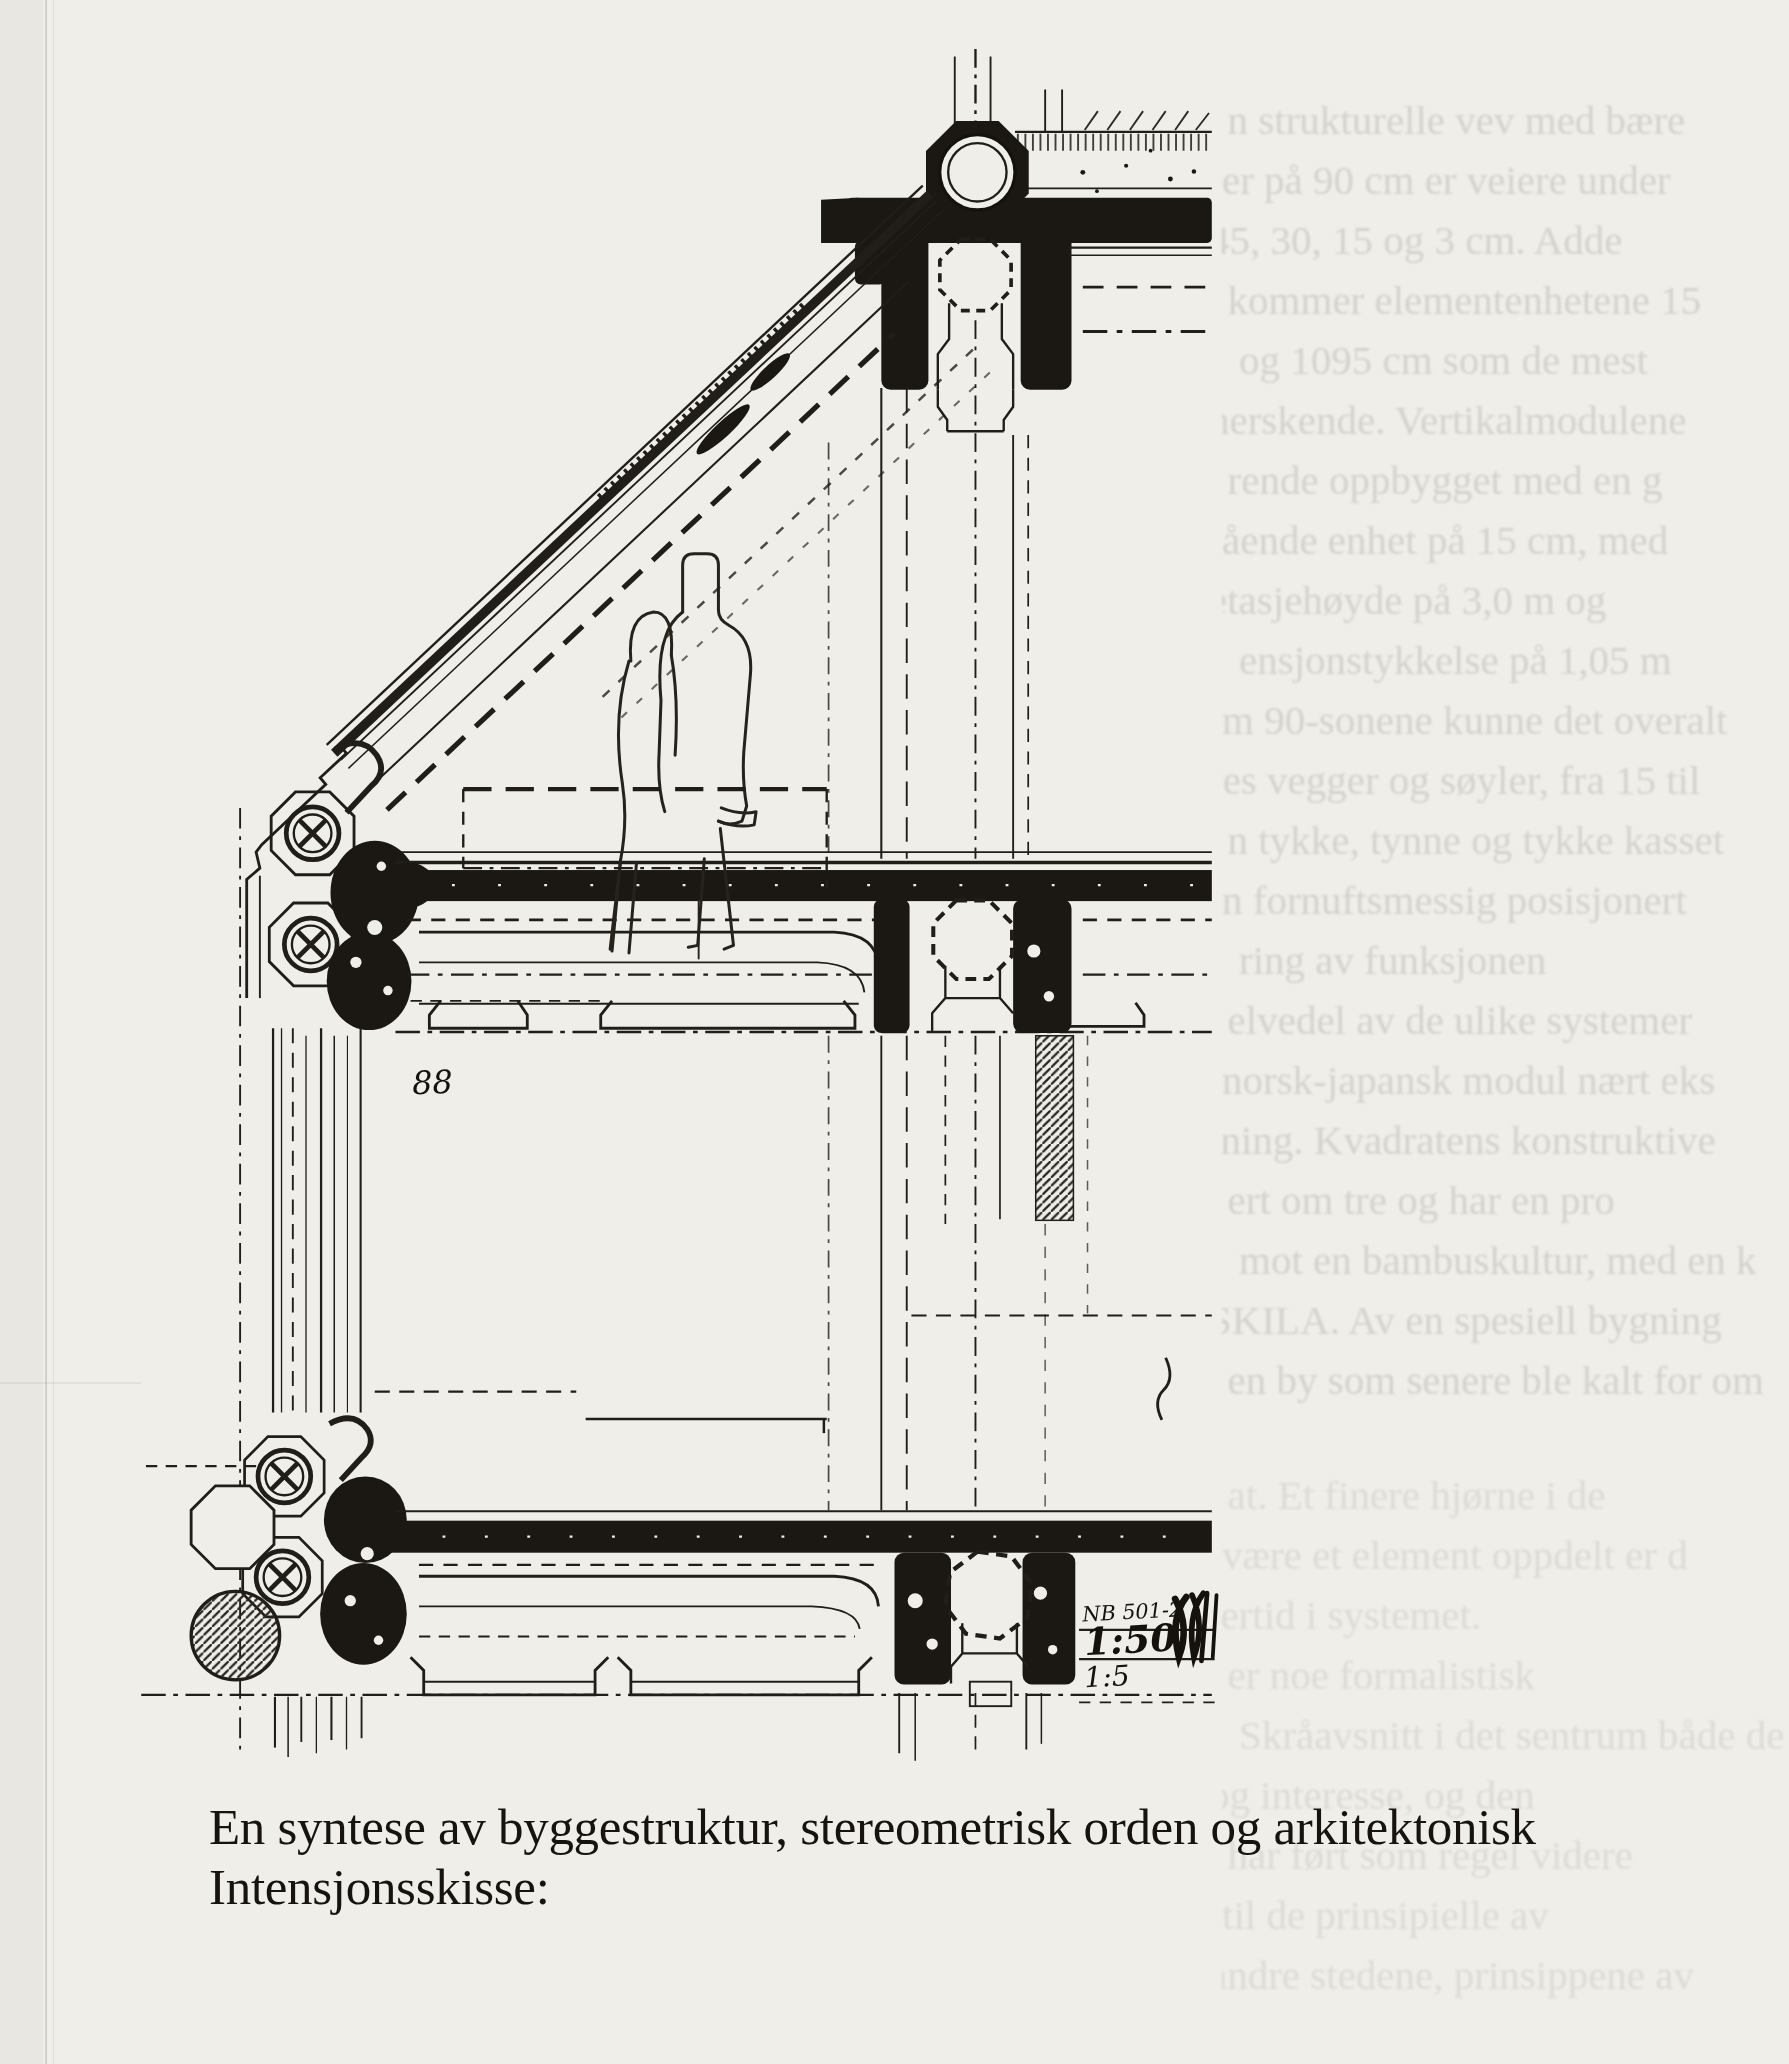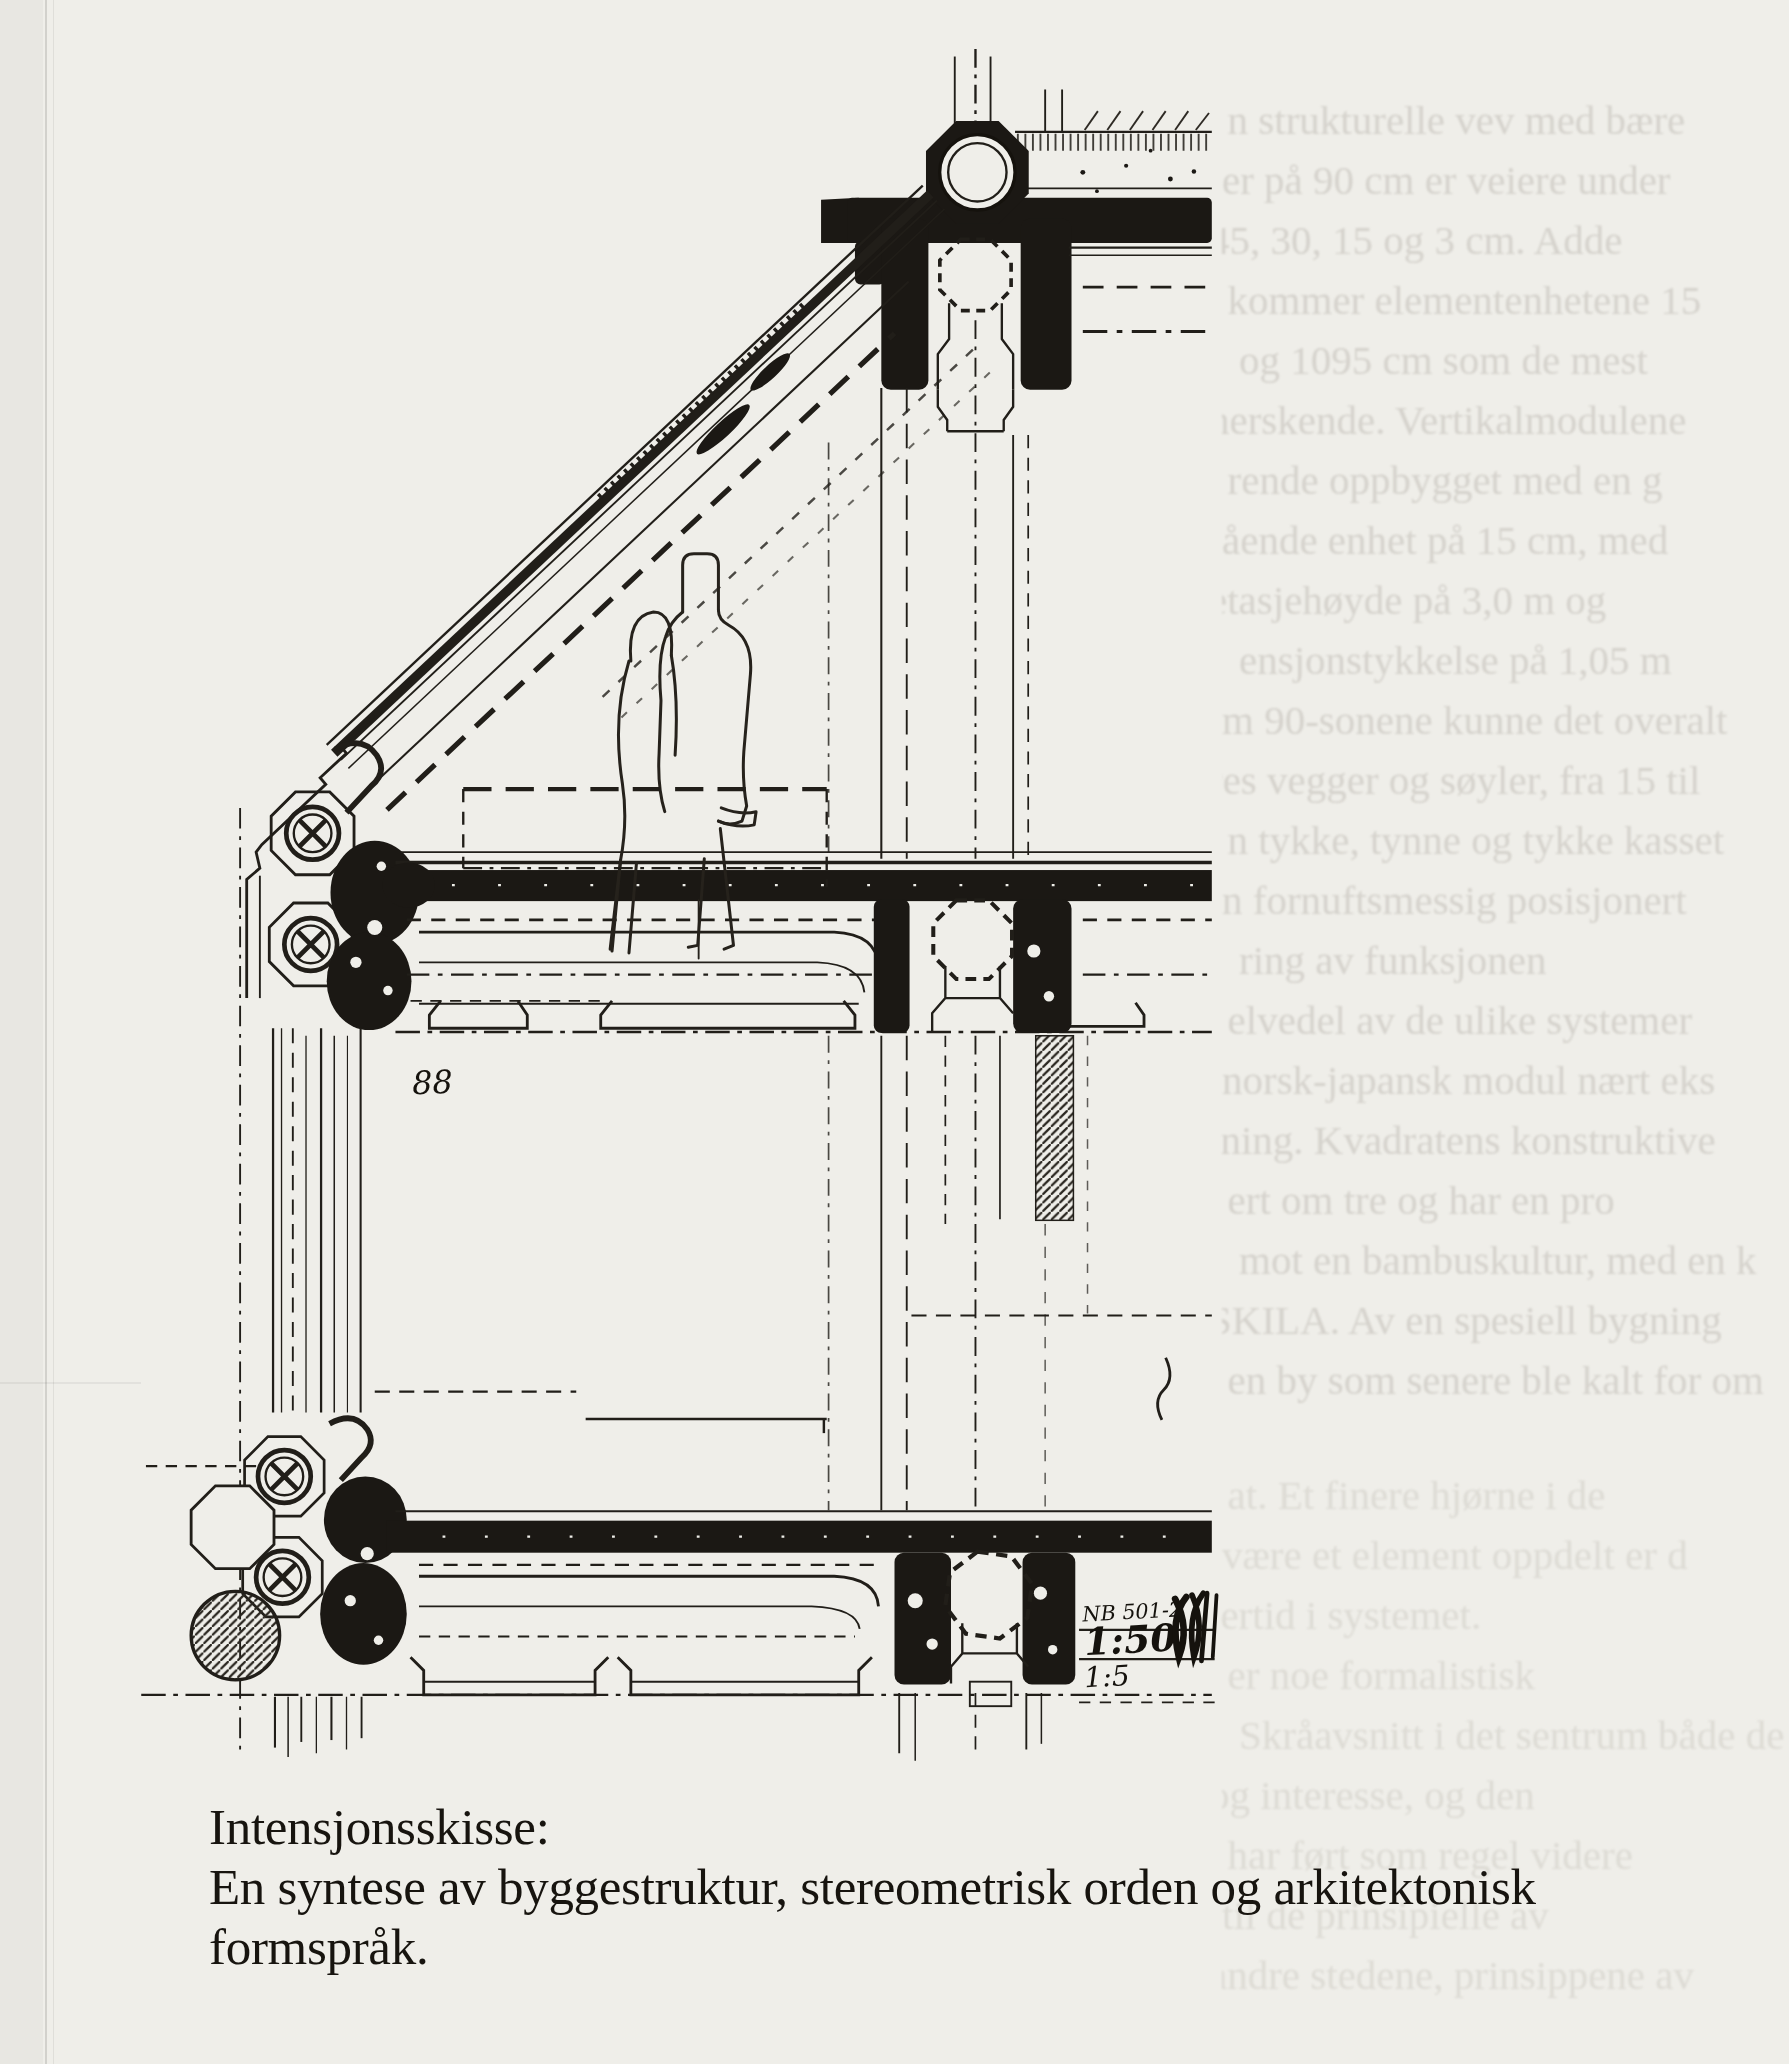--- a/index.html
+++ b/index.html
@@ -337,17 +337,16 @@
     <div class="ghost-line">lertid i systemet.</div>
     <div class="ghost-line">er noe formalistisk</div>
     <div class="ghost-line">Skråavsnitt i det sentrum både de</div>
     <div class="ghost-line">og interesse, og den</div>
     <div class="ghost-line">har ført som regel videre</div>
     <div class="ghost-line">til de prinsipielle av</div>
     <div class="ghost-line">andre stedene, prinsippene av</div>
   </div>
 
 <div class="caption">
+  <div>En syntese av byggestruktur, stereometrisk orden og arkitektonisk</div>
   <div>Intensjonsskisse:</div>
-  <div>En syntese av byggestruktur, stereometrisk orden og arkitektonisk</div>
-  <div>formspråk.</div>
 </div>
 
 
 </body></html>

